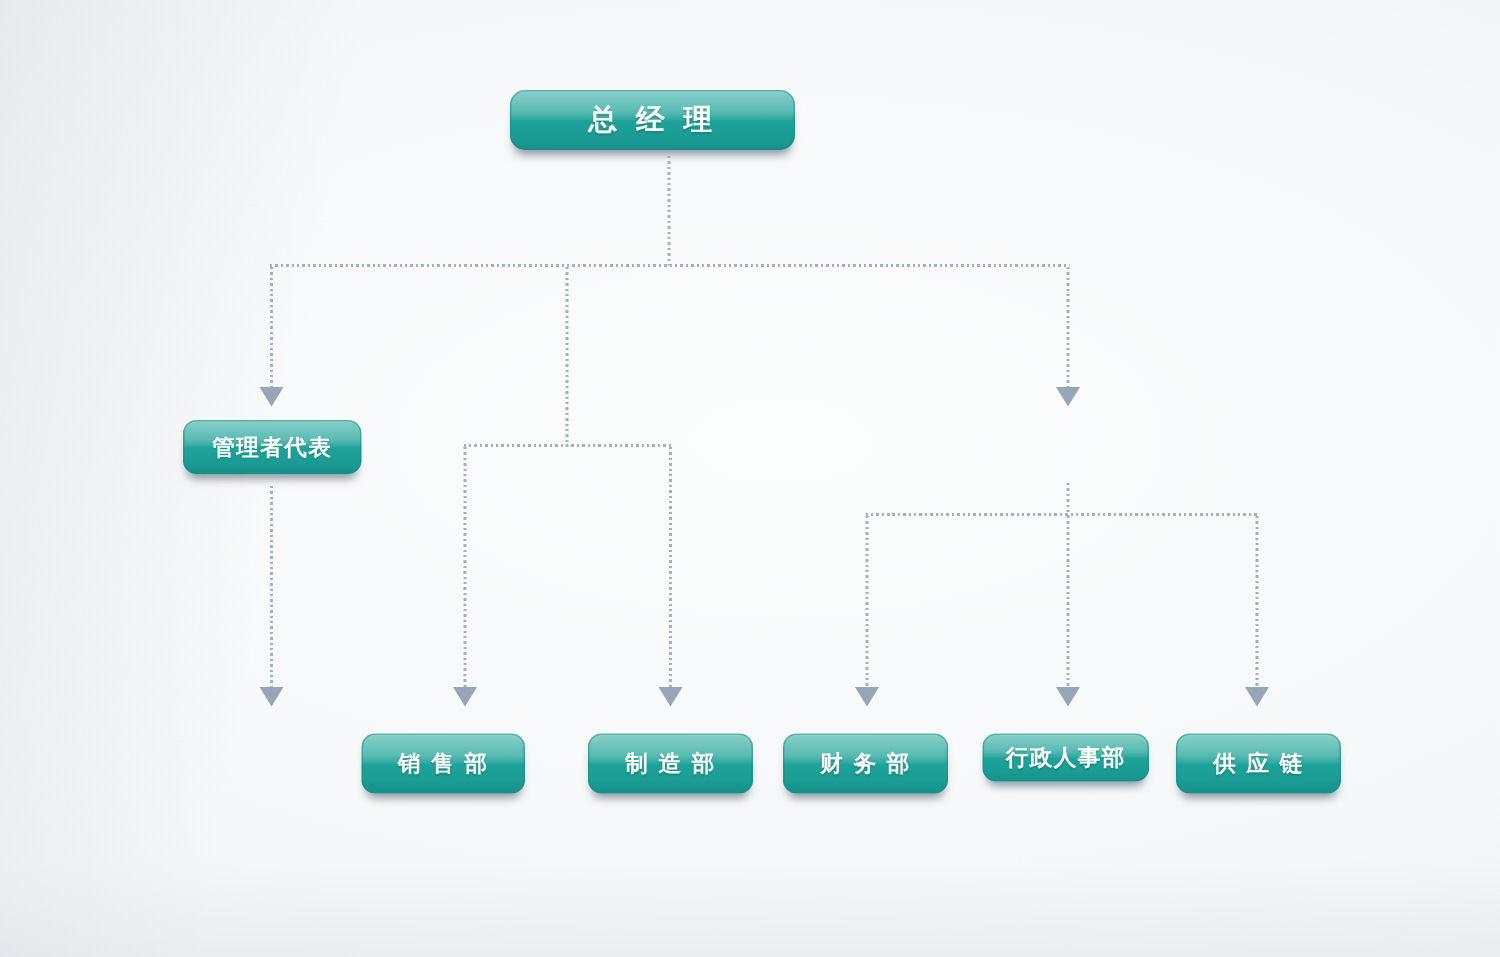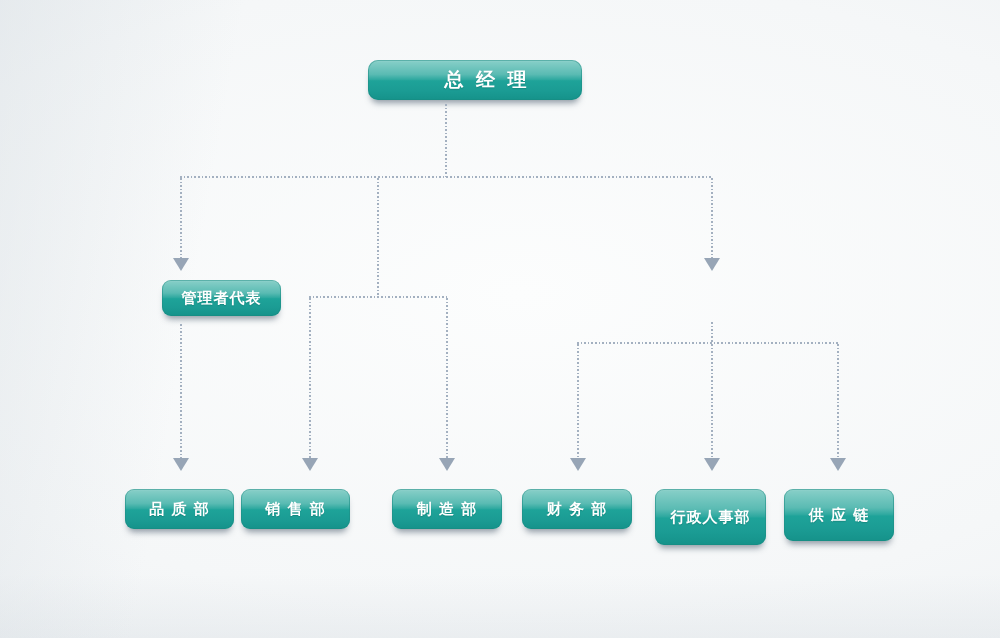--- a/index.html
+++ b/index.html
@@ -28,21 +28,21 @@
       #8ad0c9 0%, #5abbb3 36%, #2fa9a0 49%,
       #1ea399 52%, #1b9c94 76%, #15928a 100%);
     box-shadow:
       inset 0 0 0 1px rgba(23,138,130,0.55),
       inset 0 1px 1px rgba(255,255,255,0.35),
       0 6px 6px -3px rgba(42,62,82,0.50);
     text-shadow: 0 1px 1px rgba(0,70,65,0.25);
     white-space: nowrap;
   }
   .node.root { border-radius: 10px; font-size: 19px; letter-spacing: 3px; }
-  .node.l2   { font-size: 15px; letter-spacing: 1px; margin-left: 40px; }
+  .node.l2   { font-size: 15px; letter-spacing: 1px; }
   .node.dept { font-size: 15px; letter-spacing: 1px; }
 
   
   .vline {
     position: absolute;
     width: 2px;
     background-image: repeating-linear-gradient(to bottom,
       #a3b0c0 0px, #a3b0c0 1.6px, rgba(0,0,0,0) 1.6px, rgba(0,0,0,0) 3.6px);
   }
   .hline {
@@ -57,30 +57,29 @@
     border-left: 8px solid transparent;
     border-right: 8px solid transparent;
     border-top: 13px solid #97a5b6;
   }
 </style>
 </head>
 <body>
 
 <div class="stage">
 
-  <div class="node root" style="left:368px; top:60px; width:190px; height:40px;padding-left:24px;">总 经 理</div>
+  <div class="node root" style="left:340px; top:60px; width:190px; height:40px;">总 经 理</div>
 
   <div class="node l2" style="left:122px; top:280px; width:119px; height:36px;">管理者代表</div>
 
-  <div class="node dept" style="left:125px; top:489px; width:109px; height:40px;">品 质 部</div>
   <div class="node dept" style="left:241px; top:489px; width:109px; height:40px;">销 售 部</div>
   <div class="node dept" style="left:522px; top:489px; width:110px; height:40px;">财 务 部</div>
   <div class="node dept" style="left:392px; top:489px; width:110px; height:40px;">制 造 部</div>
-  <div class="node dept" style="left:655px; top:489px; width:111px; height:56px;">行政人事部</div>
-  <div class="node dept" style="left:784px; top:489px; width:110px; height:52px;">供 应 链</div>
+  <div class="node dept" style="left:655px; top:489px; width:111px; height:32px;">行政人事部</div>
+  <div class="node dept" style="left:784px; top:489px; width:110px; height:40px;">供 应 链</div>
 
   <div class="vline" style="left:445px; top:104px; height:73px;"></div>
   <div class="hline" style="left:180px; top:176px; width:533px;"></div>
 
   <div class="vline" style="left:180px; top:178px; height:80px;"></div>
   <div class="arrow" style="left:173px; top:258px;"></div>
 
   <div class="vline" style="left:711px; top:178px; height:80px;"></div>
   <div class="arrow" style="left:704px; top:258px;"></div>
 

